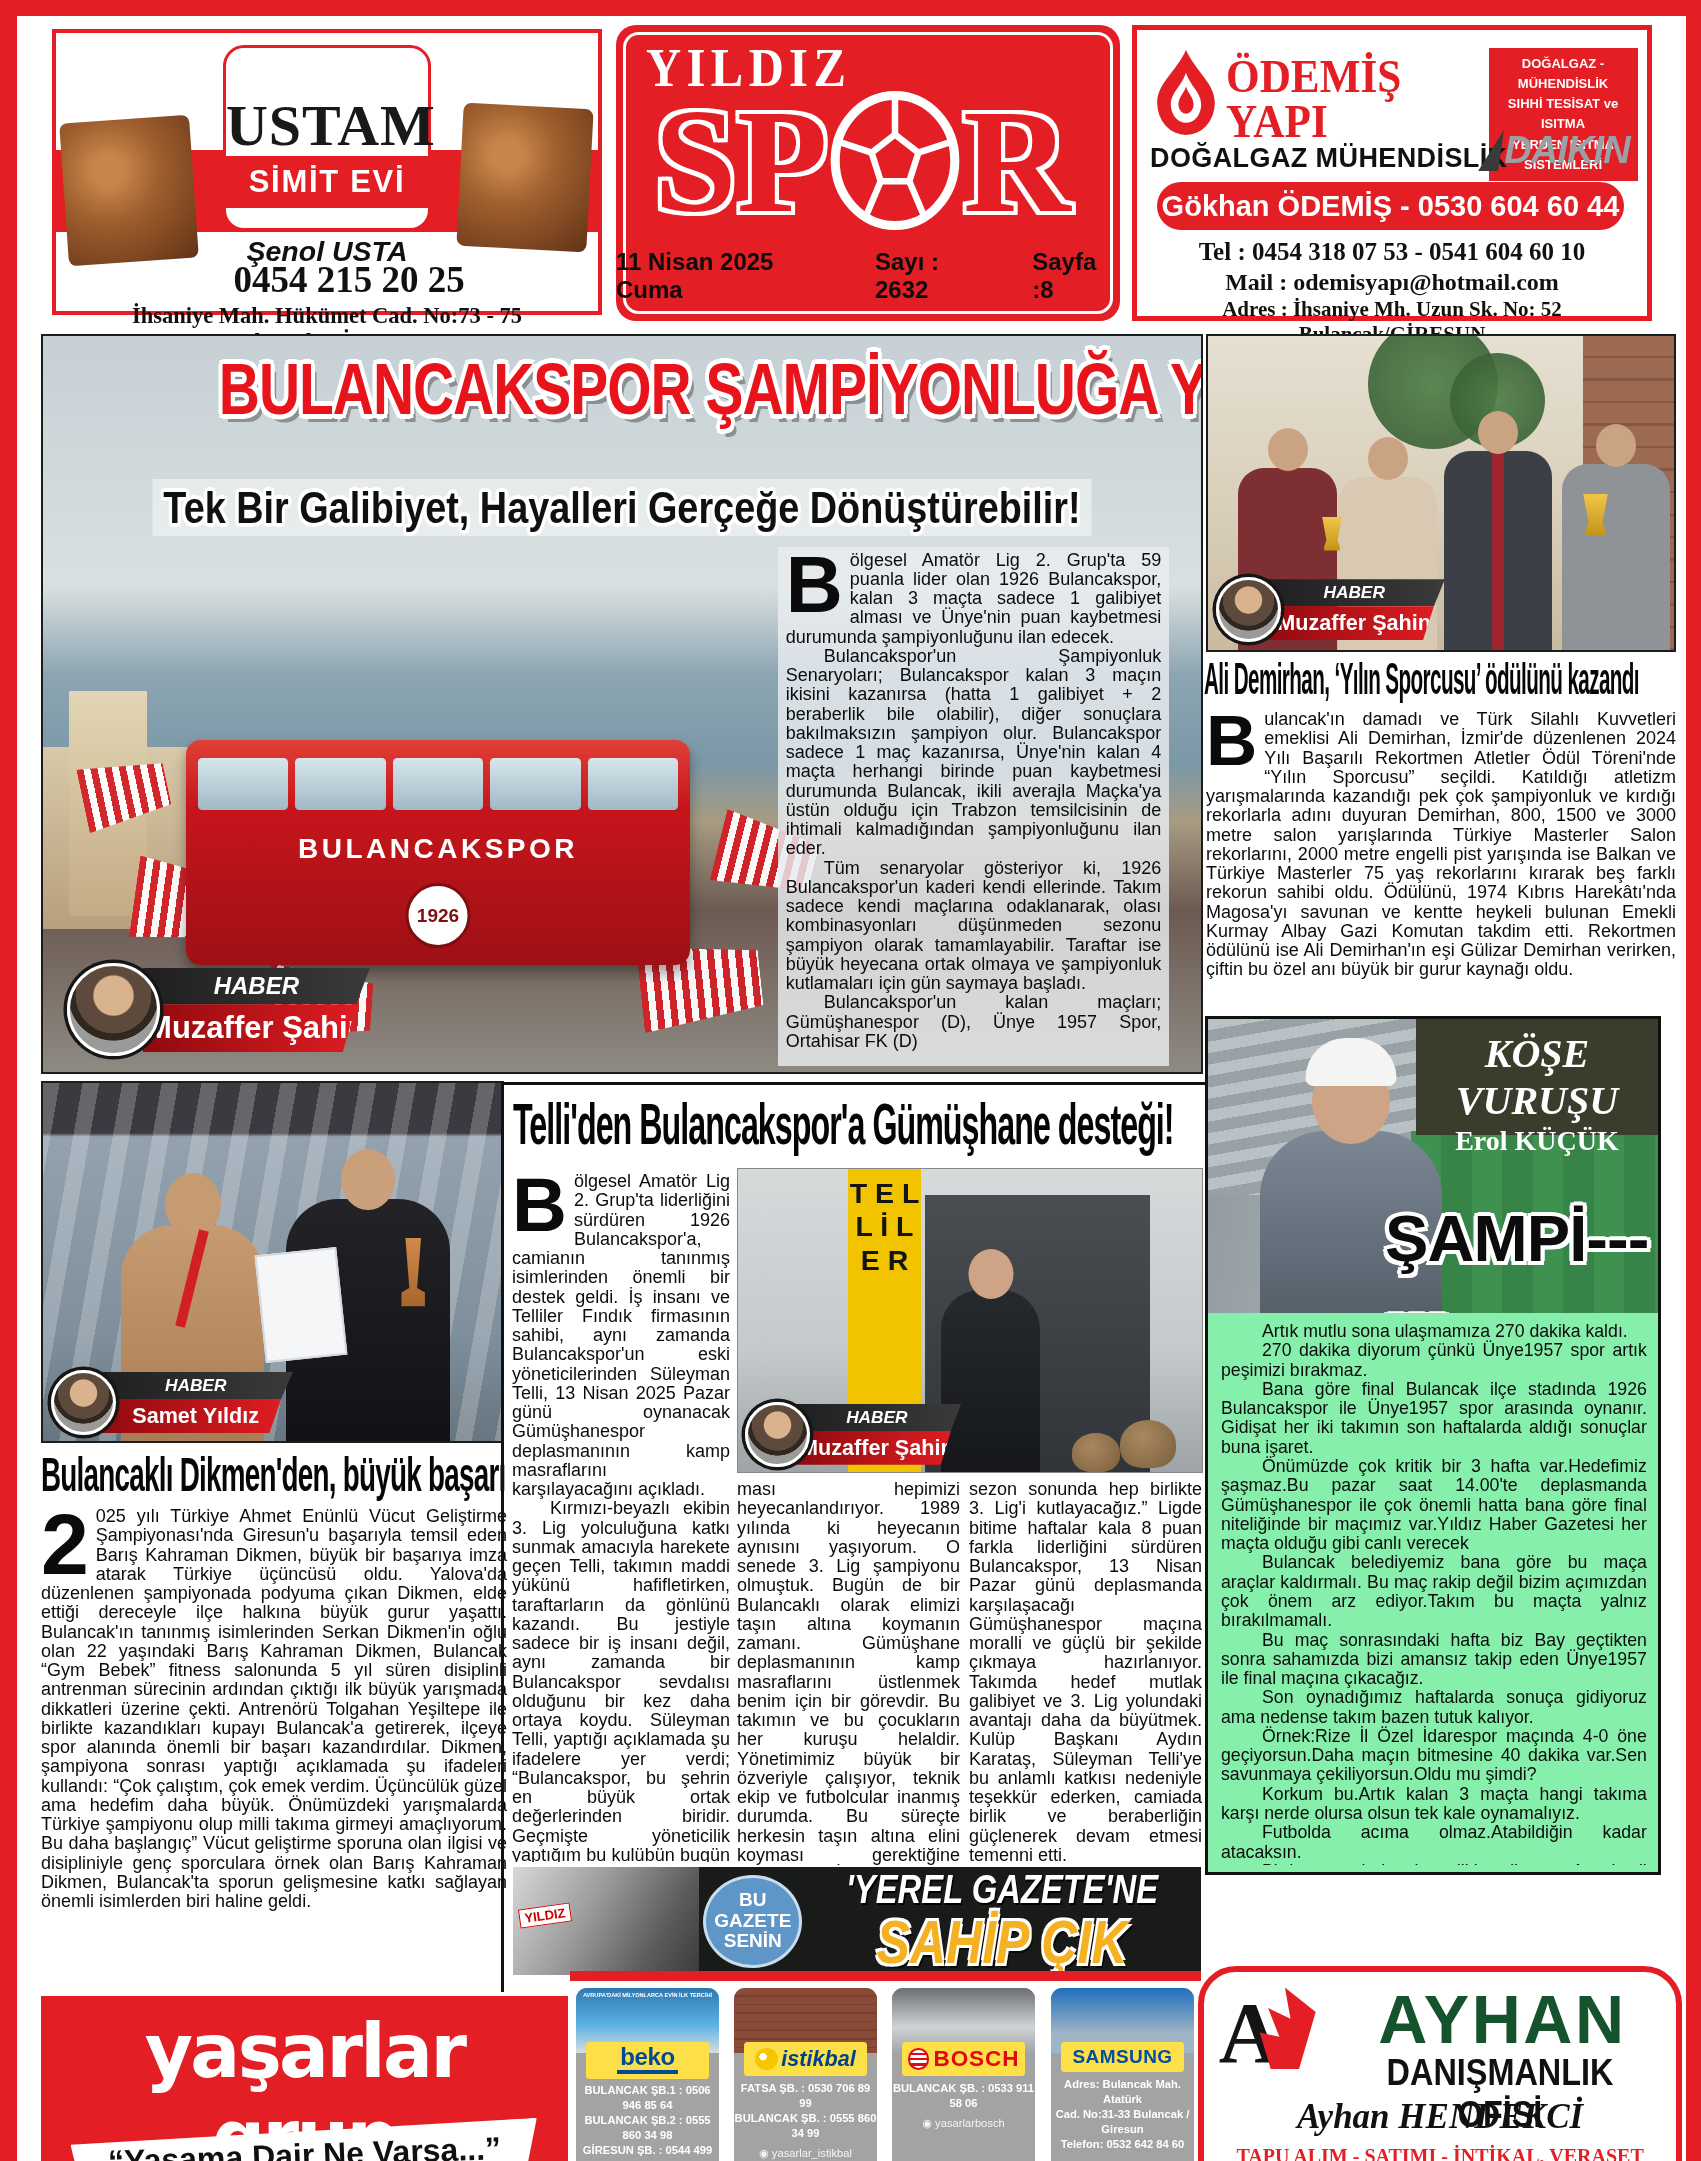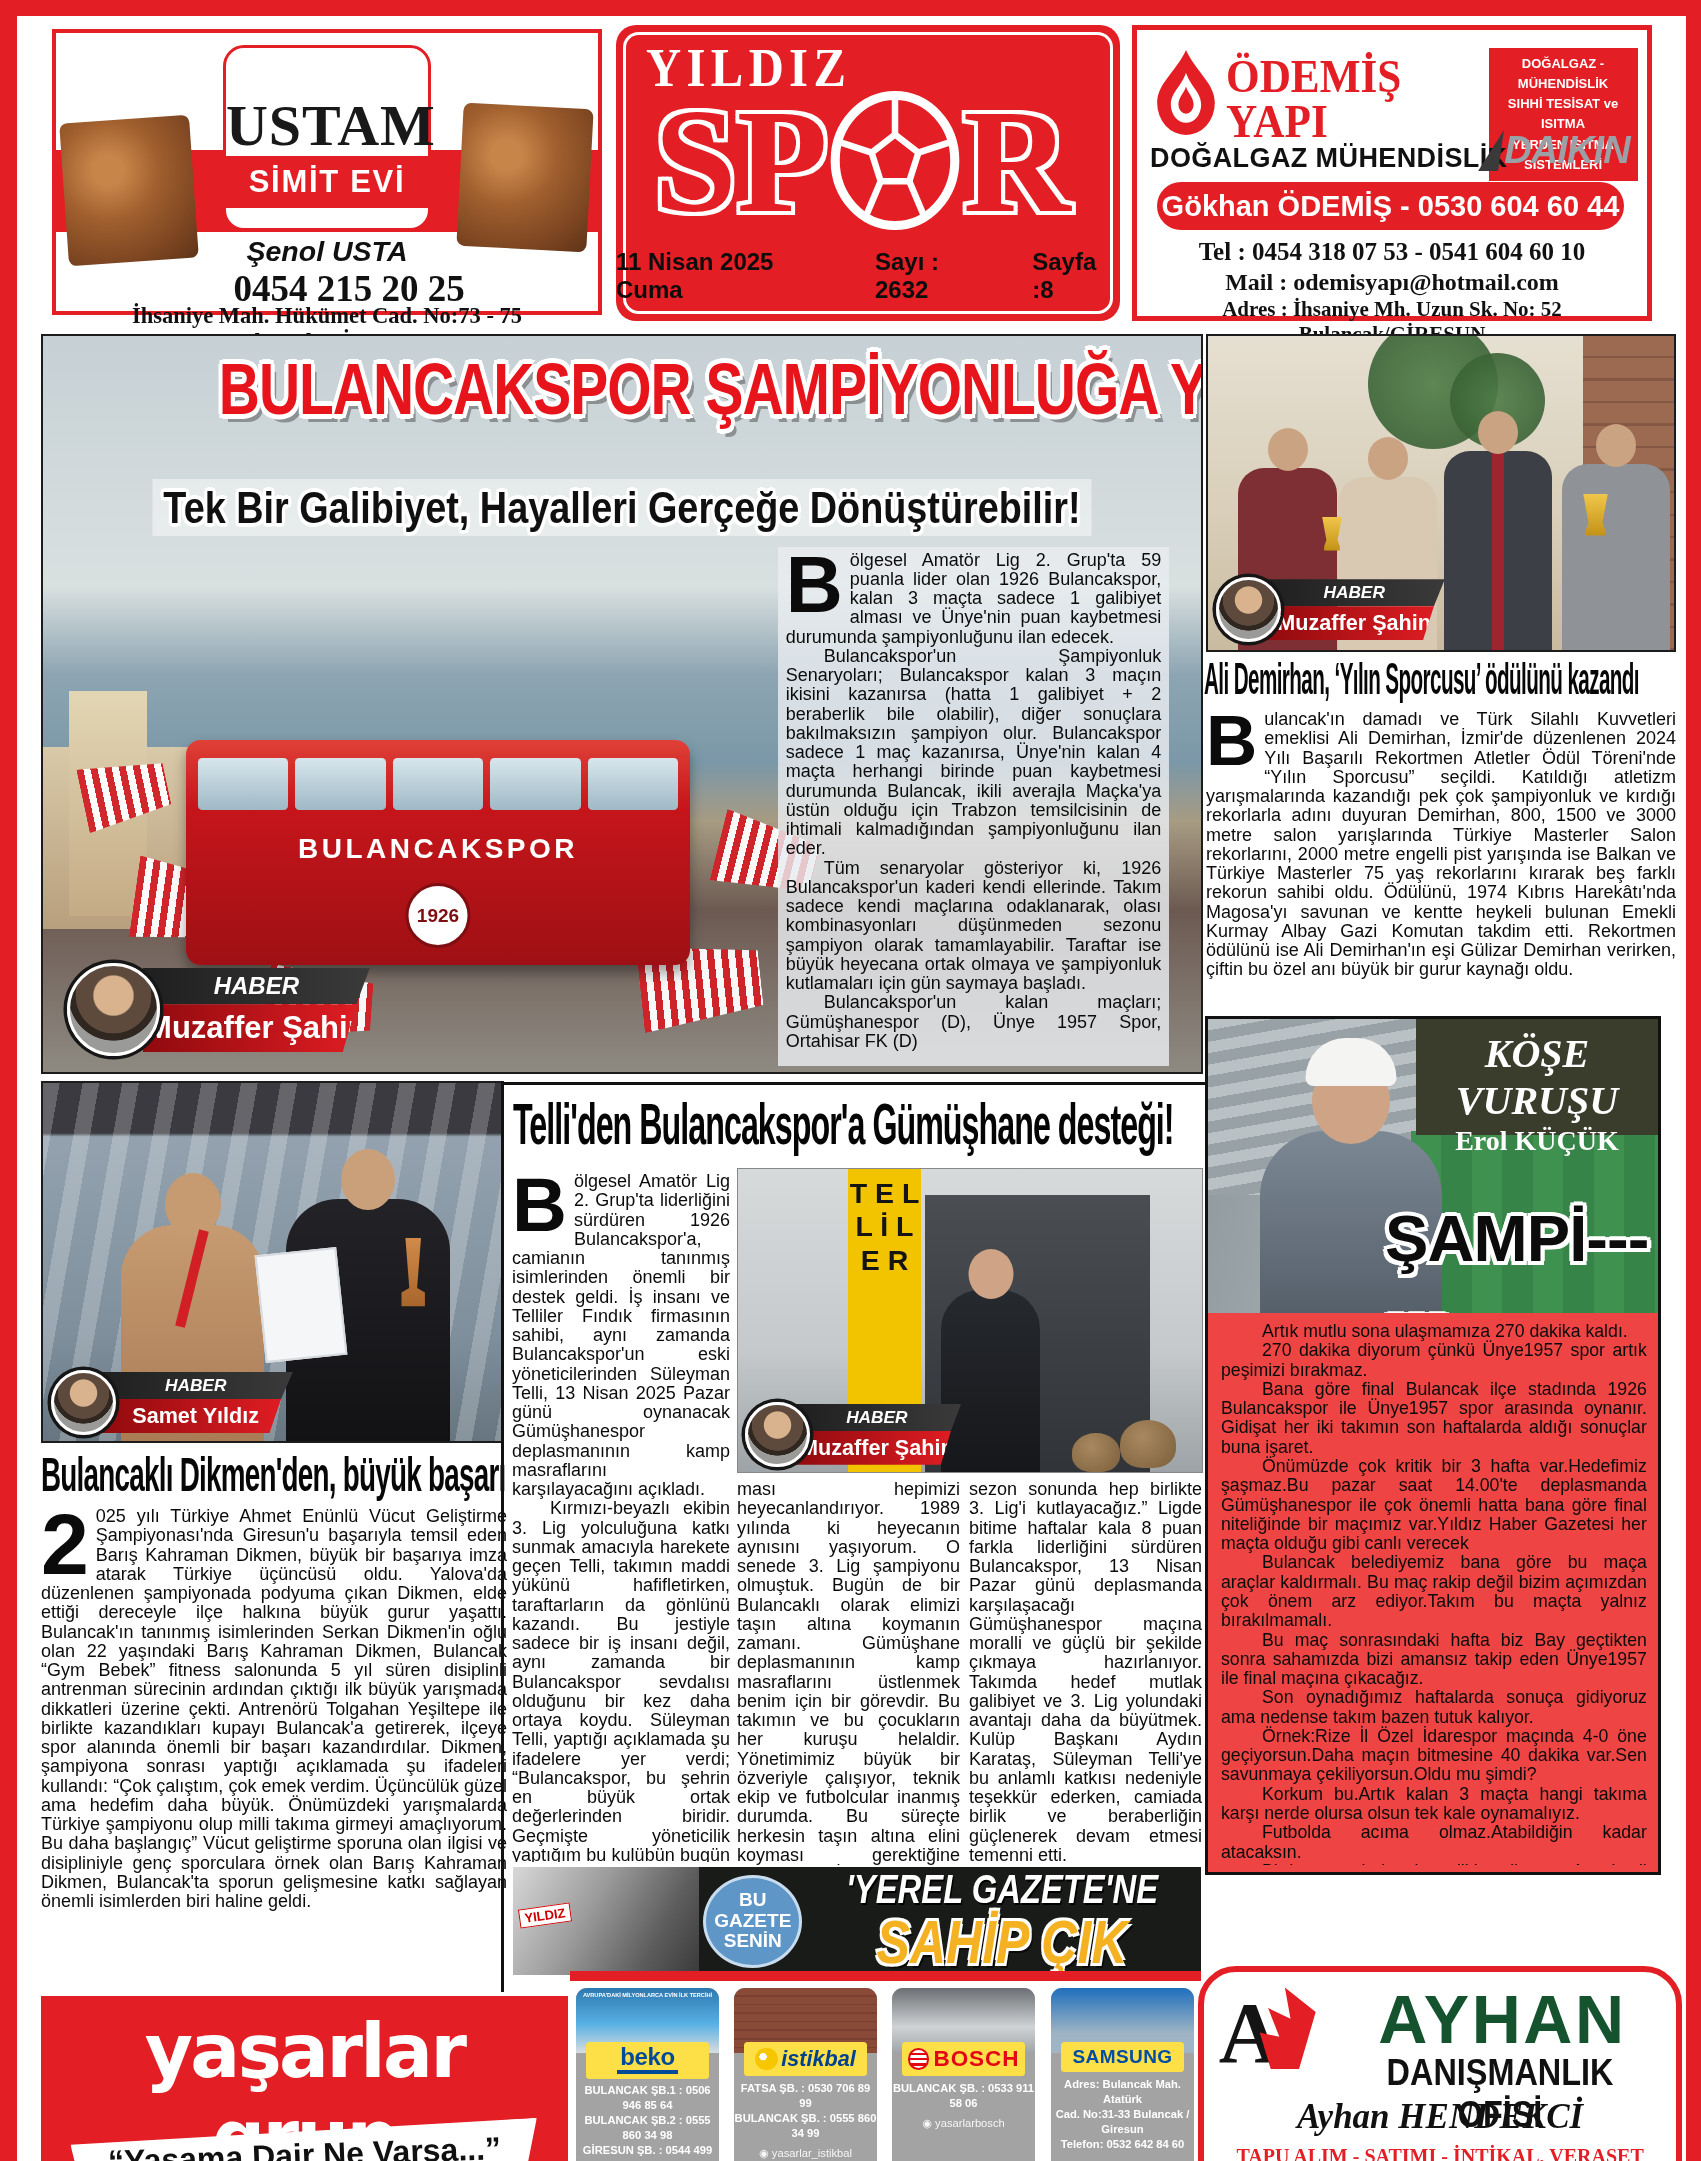--- a/index.html
+++ b/index.html
@@ -20,21 +20,21 @@
   .simit-photo { position:absolute; width:130px; height:143px; border-radius:7.8px;
      background:radial-gradient(circle at 35% 35%, #c8854a 12%, #a05f2e 40%, #7c4521 75%, #5e3317 100%); }
   #simit-left { left:7.8px; top:86px; transform:rotate(-4deg); }
   #simit-right { right:7.8px; top:73px; transform:rotate(3deg); }
   #ustam-badge { position:absolute; left:50%; top:12px; transform:translateX(-50%);
      width:208px; height:186px; background:#fff; border:3.5px solid #e31e24; border-radius:21px; text-align:center; z-index:2; }
   #ustam-brand { font-family:"Liberation Serif",serif; font-weight:900; font-size:58px; color:#191919; margin-top:44px; letter-spacing:0.9px; }
   #ustam-ribbon { position:absolute; left:-13px; right:-13px; top:108px; height:52px; background:#e31e24;
      color:#fff; font-weight:800; font-size:31px; line-height:52px; letter-spacing:1.7px; }
   #ustam-owner { position:absolute; left:0; width:100%; top:202px; text-align:center; font-size:28.5px; font-weight:800; font-style:italic; color:#111; }
-  #ustam-phone { position:absolute; left:0; width:100%; top:234px; text-align:center; font-family:"Liberation Serif",serif; font-size:37px; font-weight:900; color:#111;padding-left:44px; }
+  #ustam-phone { position:absolute; left:0; width:100%; top:225px; text-align:center; font-family:"Liberation Serif",serif; font-size:37px; font-weight:900; color:#111;padding-left:44px; }
   #ustam-addr { position:absolute; left:0; width:100%; top:270px; text-align:center; font-family:"Liberation Serif",serif; font-size:22.5px; font-weight:900; color:#111; }
 
   #logo-box { left:616px; top:25px; width:504px; height:296px; background:#e31e24; border-radius:20px; }
   #logo-inner { position:absolute; inset:7px; border:3.9px solid #fff; border-radius:15.6px; }
   #logo-top { position:absolute; left:30px; top:12px; font-family:"Liberation Serif",serif; font-weight:900;
      color:#fff; font-size:54px; letter-spacing:6px; transform:scaleX(0.9); transform-origin:left; }
   #logo-main { position:absolute; left:17.3px; top:61px; width:458px; display:flex; align-items:center; justify-content:center; }
   .spor-letters { font-family:"Liberation Serif",serif; font-weight:900; font-size:149px; color:#e31e24; line-height:1;
      text-shadow:-3.9px -3.9px 0 #fff,3.9px -3.9px 0 #fff,-3.9px 3.9px 0 #fff,3.9px 3.9px 0 #fff,-3.9px 0 0 #fff,3.9px 0 0 #fff,0 -3.9px 0 #fff,0 3.9px 0 #fff;text-align:center; }
   #logo-ball { width:130px; height:143px; margin:0 2.6px; }
@@ -108,21 +108,21 @@
   .brick { position:absolute; right:0; top:0; width:91px; height:100%; background:repeating-linear-gradient(180deg,#9c6a50 0 20px,#855845 20px 22.5px); }
   .person { position:absolute; border-radius:26px 26px 0 0; }
   .head { position:absolute; width:40px; height:43px; border-radius:50%; background:#caa383; left:50%; transform:translateX(-50%); top:-40px; }
   .trophy { position:absolute; width:28px; height:42px; background:linear-gradient(180deg,#f0c64a,#b8860b); clip-path:polygon(15% 0,85% 0,70% 55%,78% 70%,78% 80%,22% 80%,22% 70%,30% 55%); }
   #demirhan-headline { left:1204px; top:654px; width:476px; height:51px; overflow:hidden; }
   #demirhan-headline span { display:inline-block; white-space:nowrap; transform:scaleX(0.47); transform-origin:left;
      font-size:44px; font-weight:900; color:#070707; letter-spacing:-1.3px; }
   #demirhan-body { left:1206px; top:710px; width:470px; height:303px; overflow:hidden; }
   #demirhan-body .dropcap { font-size:71px; }
 
-  #kose-box { left:1205px; top:1016px; width:456px; height:859px; border:3.5px solid #111; background:#ef4444; }
+  #kose-box { left:1205px; top:1016px; width:456px; height:859px; border:3.5px solid #111; background:#86efac; }
   #kose-photo { position:absolute; left:0; top:0; width:100%; height:294px; overflow:hidden;
      background:linear-gradient(100deg,#8f989c 0%,#aab3b6 45%,#9fb0a4 60%,#4f9a5d 78%,#3e8f4e 100%); }
   #kose-stands { position:absolute; left:0; top:0; width:62%; height:60%; background:repeating-linear-gradient(170deg,#b9c1c4 0 11.2px,#98a1a5 11.2px 22.5px); }
   #kose-field { position:absolute; right:0; bottom:0; width:55%; height:62%; background:repeating-linear-gradient(90deg,#3f9150 0 30px,#368447 30px 61px); }
   #kose-man { position:absolute; left:52px; bottom:0; width:182px; height:182px; background:linear-gradient(180deg,#7c8894,#55606b); border-radius:65px 65px 0 0; }
   #kose-man-head { position:absolute; left:50%; transform:translateX(-50%); top:-73px; width:78px; height:86px; border-radius:50%; background:#cfa486; }
   #kose-cap { position:absolute; left:50%; transform:translateX(-50%); top:-93px; width:91px; height:48px; background:#f4f4f2; border-radius:43px 43px 8.6px 8.6px; }
   #kose-title-box { position:absolute; right:0; top:0; width:242px; height:116px; background:#3a3d2c; text-align:center; padding-top:11.2px; }
   #kose-title { font-family:"Liberation Serif",serif; font-style:italic; font-weight:900; color:#fff; font-size:40px; }
   #kose-author { font-family:"Liberation Serif",serif; font-weight:900; color:#fff; font-size:28px; margin-top:1px; }

